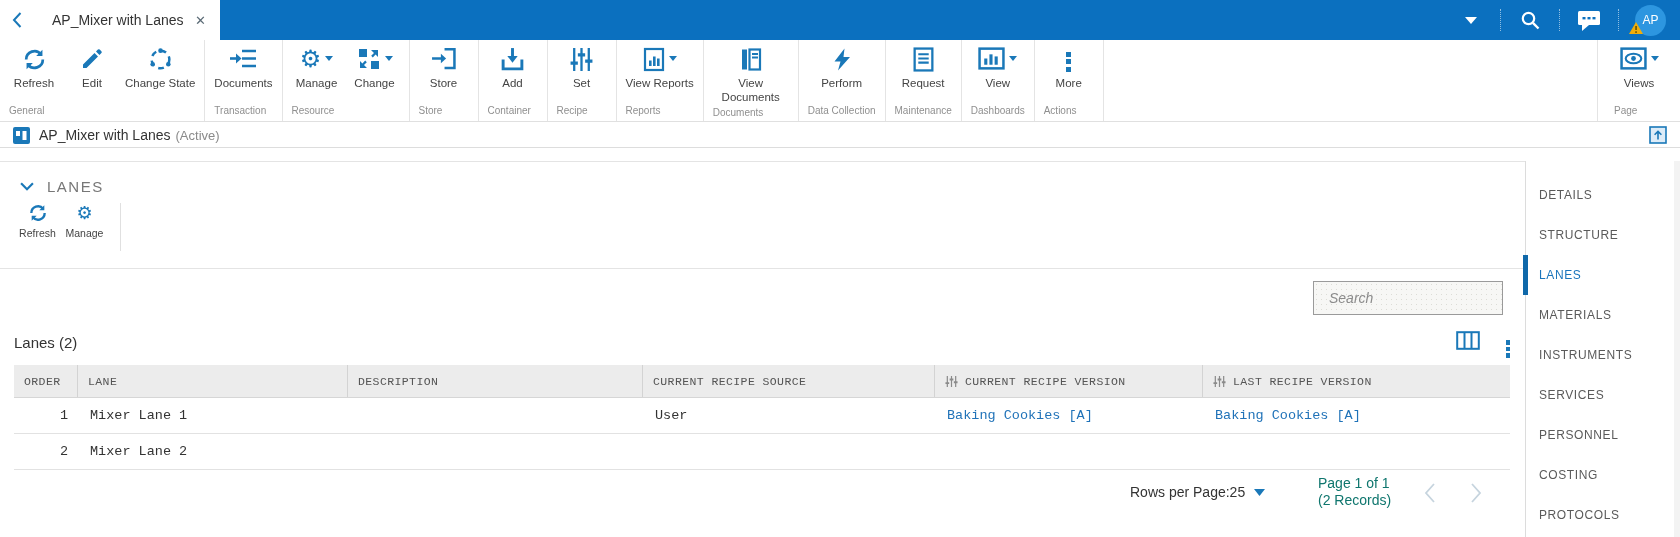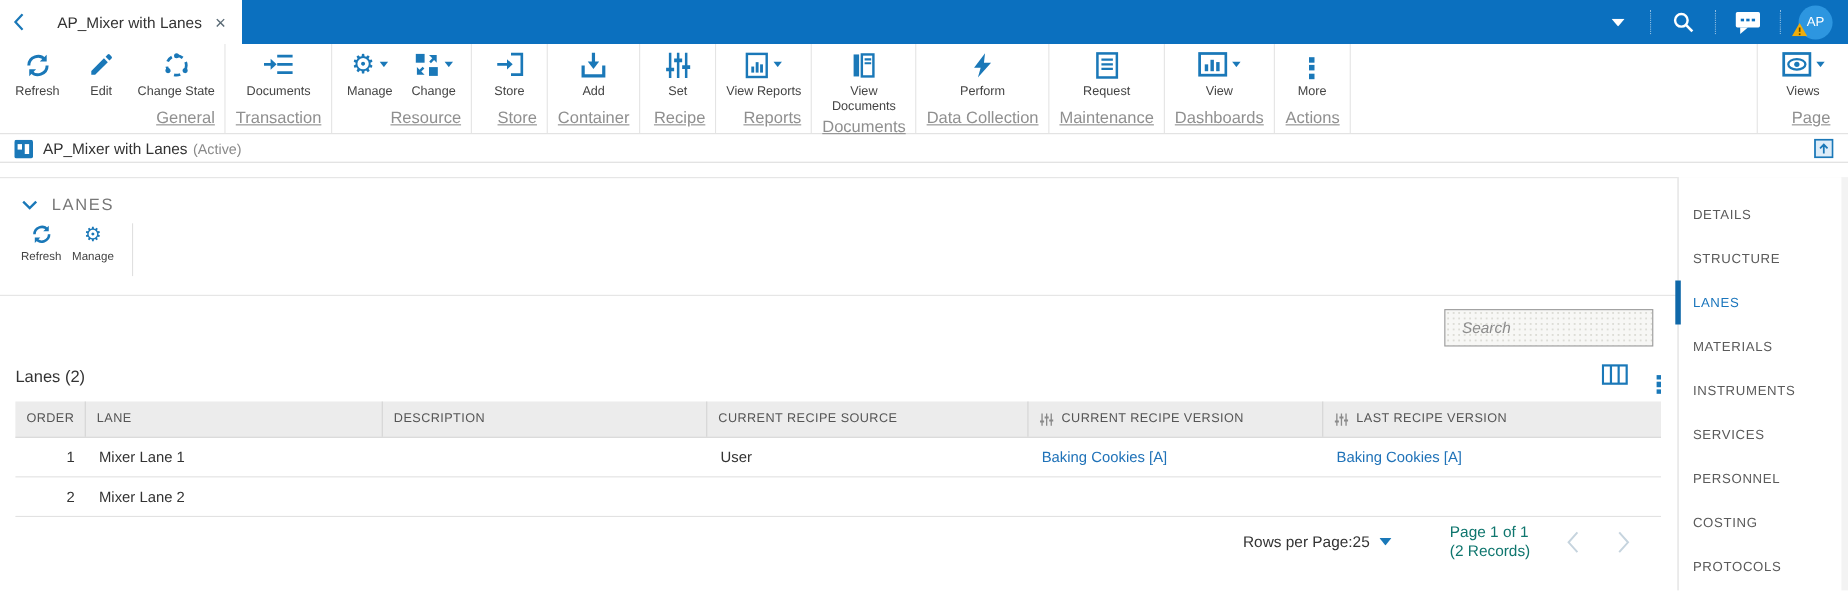--- a/index.html
+++ b/index.html
@@ -22,21 +22,21 @@
 
   
   .ribbon { position:absolute; left:0; top:40px; width:1680px; height:82px; background:#fff; border-bottom:1px solid #e0e0e0; display:flex; }
   .rgroup { display:flex; flex-direction:column; border-right:1px solid #e4e4e4; padding:0 5px; }
   .rgroup.noborder { border-right:none; }
   .rbtns { display:flex; flex:1; justify-content:center; }
   .rbtn { min-width:58px; padding:7px 4px 0; display:flex; flex-direction:column; align-items:center; cursor:pointer; }
   .icrow { display:flex; align-items:flex-start; height:28px; }
   .icrow .caret { margin-left:4px; margin-top:9px; }
   .rlabel { font-size:11.5px; color:#444; text-align:center; line-height:1.2; margin-top:2px; max-width:76px; }
-  .rgl { font-size:15px; color:#8f8f8f; text-align:right; padding:2px 4px 5px; white-space:nowrap;text-decoration:underline; }
+  .rgl { font-size:10px; color:#8f8f8f; text-align:left; padding:2px 4px 5px; white-space:nowrap; }
   .rspacer { flex:1; }
   .glyph { color:#1a78b8; font-size:24px; line-height:24px; }
   .dots-v span { display:block; width:5px; height:5px; background:#1a78b8; margin:2.5px auto; }
 
   
   .titlebar { position:absolute; left:0; top:123px; width:1680px; height:25px; border-bottom:1px solid #ddd; display:flex; align-items:center; padding:0 13px; background:#fff; }
   .tb-title { font-size:14px; color:#333; margin-left:9px; }
   .tb-status { font-size:13px; color:#8a8a8a; margin-left:5px; }
   .tb-expand { margin-left:auto; cursor:pointer; display:flex; }
 
@@ -67,21 +67,21 @@
     display:flex; align-items:center; padding:16px 8px; }
   .searchbox input { flex:1; border:none; background:transparent; outline:none; font-size:14px; font-style:italic; color:#555; margin-left:7px; font-family:"Liberation Sans",sans-serif; }
   .searchbox input::placeholder { color:#8c8c8c; font-style:italic; }
 
   .tbl-title { position:absolute; left:14px; top:186px; font-size:15px; color:#333; }
   .tbl-actions { position:absolute; right:14px; top:183px; display:flex; align-items:center; gap:26px; }
   .kebab span { display:block; width:4.5px; height:4.5px; background:#1a78b8; margin:2px auto; }
   .kebab, .colbtn { cursor:pointer; }
 
   .table { position:absolute; left:14px; top:217px; width:1496px; }
-  .tgrid { display:grid; grid-template-columns:64px 270px 295px 292px 268px 307px; }
+  .tgrid { display:grid; grid-template-columns:64px 270px 295px 292px 268px 307px;font-family:Liberation Mono, monospace; }
   .thead { background:#ececec; border-bottom:1px solid #d6d6d6; }
   .th { height:32px; display:flex; align-items:center; padding-left:10px; font-size:11.5px; color:#555; letter-spacing:.4px; border-right:1px solid #d3d3d3; }
   .th:last-child { border-right:none; }
   .th.num { justify-content:flex-start; }
   .th .fico { margin-right:7px; display:flex; }
   .trow { border-bottom:1px solid #e2e2e2; cursor:default; }
   .td { height:35px; display:flex; align-items:center; padding-left:12px; font-size:13.5px; color:#333; }
   .td.num { justify-content:flex-end; padding-right:10px; }
   .td a { color:#1f72b8; text-decoration:none; cursor:pointer; }
 

